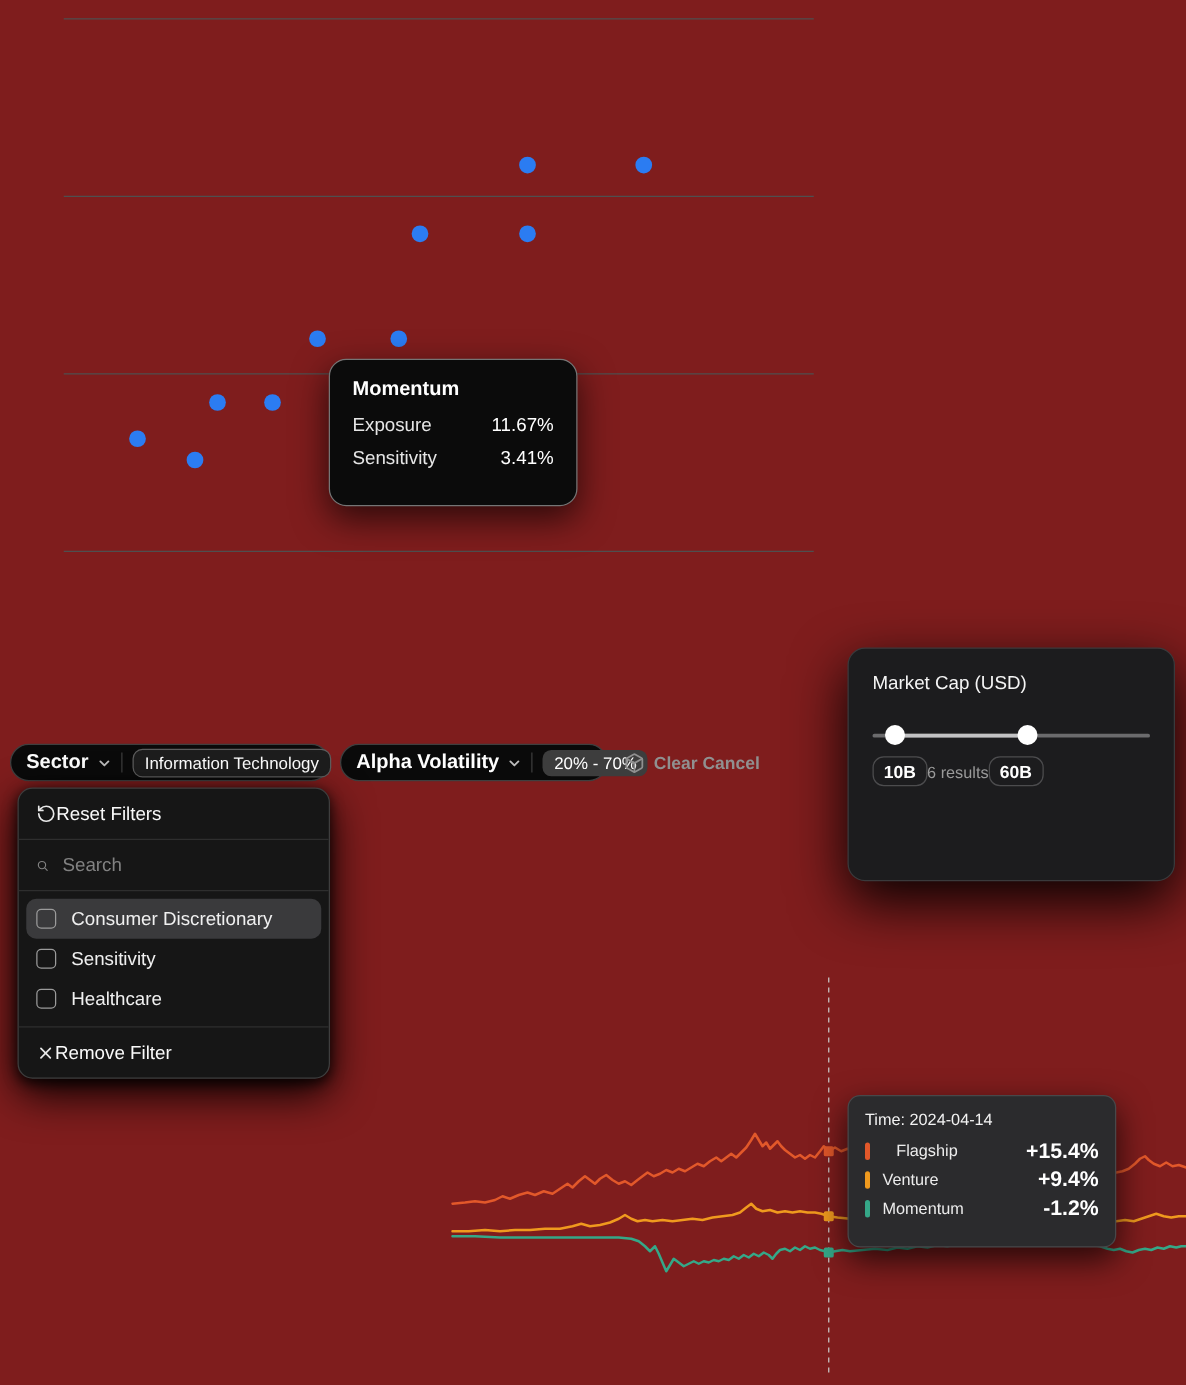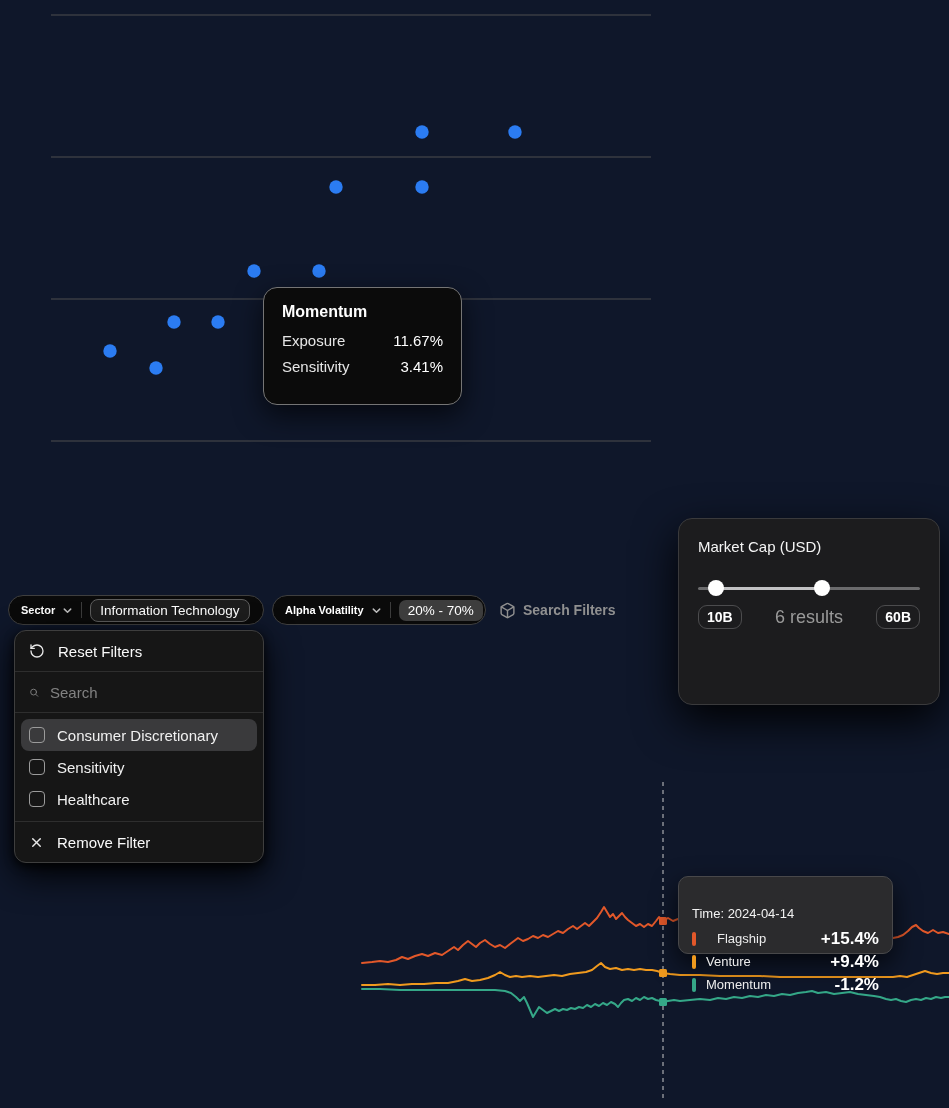--- a/index.html
+++ b/index.html
@@ -1,18 +1,18 @@
 <!DOCTYPE html>
 <html><head>
 <meta charset="utf-8">
 <style>
   * { margin:0; padding:0; box-sizing:border-box; }
   html,body { background:#000; }
   body { font-family:"Liberation Sans", sans-serif; }
-  #canvas { position:relative; width:949px; height:1108px; background:#0f172a; overflow:hidden; }
+  #canvas { position:relative; width:949px; height:1108px; background:#7f1d1d; overflow:hidden; }
 
   #chart-svg { position:absolute; left:0; top:0; }
 
   
   .scatter-tooltip {
     position:absolute; left:263px; top:287px; width:199px; height:118px;
     background:#0b0b0b; border:1.5px solid #757575; border-radius:14px;
     padding:15px 18px; box-shadow:0 10px 28px rgba(0,0,0,.65);
   }
   .scatter-tooltip .tt-title { font-size:16px; font-weight:700; color:#fff; margin-bottom:11px; }
@@ -21,21 +21,21 @@
   .scatter-tooltip .tt-row .val { color:#fff; }
 
   
   .pill {
     position:absolute; top:595px; height:30px; background:#0a0a0a;
     border:1.5px solid #3f3f3f; border-radius:15px;
     display:flex; align-items:center; padding:0 5px 0 12px;
   }
   #pill-sector { left:8px;  width:256px; }
   #pill-vol    { left:272px; width:214px; }
-  .pill-label { font-size:11px; font-weight:700; color:#fff; white-space:nowrap; }
+  .pill-label { font-size:16px; font-weight:700; color:#fff; white-space:nowrap; }
   .chev { margin:1px 8px 0 7px; flex:none; }
   .pill-div { width:1px; height:16px; background:#3c3c3c; margin-right:8px; flex:none; }
   .chip-outlined {
     border:1px solid #5d5d5d; background:#1d1d1d; border-radius:8px;
     padding:3px 9px; font-size:13.5px; color:#fff; white-space:nowrap;
   }
   .chip-filled {
     background:#3d3d3d; border-radius:7px; padding:3px 9px;
     font-size:13.5px; color:#fff; white-space:nowrap;
   }
@@ -45,21 +45,21 @@
     color:#909090; font-size:14px; font-weight:600; cursor:pointer;
   }
 
   
   .menu {
     position:absolute; left:14px; top:630px; width:250px;
     background:#161616; border:1.5px solid #3e3e3e; border-radius:12px;
     box-shadow:0 12px 34px rgba(0,0,0,.95), 0 3px 10px rgba(0,0,0,.8);
     overflow:hidden;
   }
-  .menu-item { height:40px; display:flex; align-items:center; gap:13px; padding:0 14px; font-size:15px; color:#fafafa; cursor:pointer; }
+  .menu-item { height:40px; display:flex; align-items:center; padding:0 14px; font-size:15px; color:#fafafa; cursor:pointer; }
   .menu-sep { height:1px; background:#2e2e2e; }
   .menu-search { height:40px; display:flex; align-items:center; gap:11px; padding:0 14px; }
   .menu-search input {
     flex:1; background:transparent; border:none; outline:none;
     color:#ddd; font-size:15px; font-family:"Liberation Sans", sans-serif;
   }
   .menu-search input::placeholder { color:#828282; }
   .opt-list { padding:6px; }
   .opt { height:32px; border-radius:8px; display:flex; align-items:center; gap:12px; padding:0 8px; font-size:15px; color:#f0f0f0; cursor:pointer; }
   .opt.hl { background:#3a3a3c; }
@@ -71,32 +71,32 @@
     background:#1c1c1e; border:1px solid #3a3a3c; border-radius:14px;
     padding:19px 19px 16px; box-shadow:0 16px 44px rgba(0,0,0,.95);
   }
   .popover .po-title { font-size:15px; color:#f5f5f5; }
   .slider { position:relative; height:16px; margin-top:25px; }
   .slider .track { position:absolute; top:7px; left:0; right:0; height:3px; border-radius:2px; background:#6b6b6d; }
   .slider .range { position:absolute; top:7px; left:8%; width:48%; height:3px; background:#c2c2c4; }
   .slider .handle { position:absolute; top:0; width:16px; height:16px; border-radius:50%; background:#fff; cursor:grab; }
   .slider .handle.h1 { left:calc(8% - 8px); }
   .slider .handle.h2 { left:calc(56% - 8px); }
-  .range-row { display:flex; justify-content:space-between; align-items:center; margin-top:9px; }
+  .range-row { display:flex; justify-content:flex-start; align-items:center; margin-top:9px; }
   .val-box { border:1.5px solid #4c4c4e; border-radius:9px; padding:3px 8px; font-size:14px; font-weight:600; color:#fff; }
-  .results { color:#9a9a9a; font-size:18px; }
+  .results { color:#9a9a9a; font-size:13px; }
   .po-footer { display:flex; justify-content:space-between; align-items:center; margin-top:22px; }
   .btn-cancel { font-size:15px; color:#fff; cursor:pointer; }
   .btn-apply { background:#59595b; border:none; border-radius:10px; padding:6px 15px; font-size:15px; color:#fff; cursor:pointer; font-family:"Liberation Sans", sans-serif; }
 
   
   .line-tooltip {
-    position:absolute; left:678px; top:876px; width:215px; height:78px;
+    position:absolute; left:678px; top:876px; width:215px; height:122px;
     background:#2b2b2d; border:1px solid #48484a; border-radius:10px;
-    padding:29px 13px; box-shadow:0 10px 26px rgba(0,0,0,.7);
+    padding:11px 13px; box-shadow:0 10px 26px rgba(0,0,0,.7);
   }
   .line-tooltip .tt-time { font-size:13px; color:#f2f2f2; }
   .line-tooltip .tt-row { display:flex; align-items:center; gap:10px; margin-top:8px; height:15px; }
   .line-tooltip .tt-pill { width:4px; height:14px; border-radius:2px; flex:none; }
   .line-tooltip .tt-name { font-size:13px; color:#ececec; }
   .line-tooltip .tt-val { margin-left:auto; font-size:17px; font-weight:600; color:#fff; }
 </style>
 </head>
 <body>
 
@@ -155,21 +155,21 @@
     <span class="pill-div"></span>
     <span class="chip-filled">20% - 70%</span>
   </div>
 
   <div class="clear-filters">
     <svg width="17" height="17" viewBox="0 0 24 24" fill="none" stroke="#909090" stroke-width="2" stroke-linecap="round" stroke-linejoin="round">
       <path d="M21 8a2 2 0 0 0-1-1.73l-7-4a2 2 0 0 0-2 0l-7 4A2 2 0 0 0 3 8v8a2 2 0 0 0 1 1.73l7 4a2 2 0 0 0 2 0l7-4A2 2 0 0 0 21 16Z"></path>
       <path d="m3.3 7 8.7 5 8.7-5"></path>
         <path d="M12 22V12"></path>
     </svg>
-    <span>Search Filters</span>
+    <span>Clear Cancel</span>
   </div>
 
   <div class="menu">
     <div class="menu-item">
       <svg width="16" height="16" viewBox="0 0 24 24" fill="none" stroke="#e8e8e8" stroke-width="2" stroke-linecap="round" stroke-linejoin="round">
         <path d="M3 12a9 9 0 1 0 9-9 9.75 9.75 0 0 0-6.74 2.74L3 8"></path>
           <path d="M3 3v5h5"></path>
       </svg>
       <span>Reset Filters</span>
     </div>

